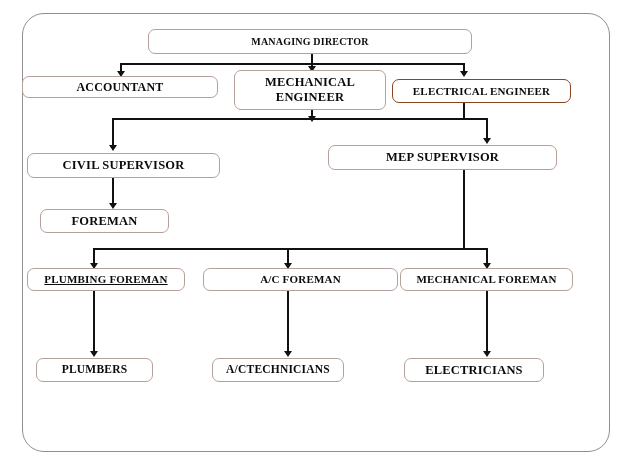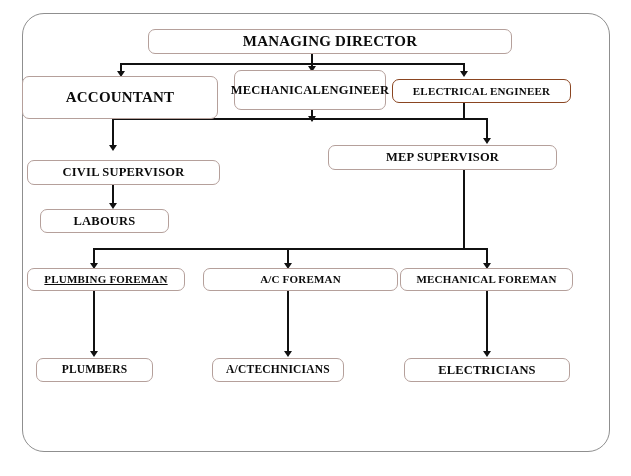--- a/index.html
+++ b/index.html
@@ -116,47 +116,47 @@
 
   <div class="conn v" style="left:93px; top:290px; height:62px;"></div>
   <div class="arrow" style="left:90px; top:351px;"></div>
 
   <div class="conn v" style="left:287px; top:290px; height:62px;"></div>
   <div class="arrow" style="left:284px; top:351px;"></div>
 
   <div class="conn v" style="left:486px; top:290px; height:62px;"></div>
   <div class="arrow" style="left:483px; top:351px;"></div>
 
-  <div class="node" style="left:148px; top:29px; width:364px; height:25px; font-size:15px;">
+  <div class="node" style="left:148px; top:29px; width:324px; height:25px; font-size:10px;">
     <span class="label">MANAGING DIRECTOR</span>
   </div>
 
-  <div class="node" style="left:22px; top:76px; width:196px; height:43px; font-size:15px;">
+  <div class="node" style="left:22px; top:76px; width:196px; height:22px; font-size:12px;">
     <span class="label">ACCOUNTANT</span>
   </div>
 
-  <div class="node" style="left:234px; top:70px; width:152px; height:40px; font-size:12.5px; flex-direction:row;">
+  <div class="node" style="left:234px; top:70px; width:152px; height:40px; font-size:12.5px; flex-direction:column;">
     <span class="label">MECHANICAL</span>
     <span class="label">ENGINEER</span>
   </div>
 
   <div class="node accent" style="left:392px; top:79px; width:179px; height:24px; font-size:11px;">
     <span class="label">ELECTRICAL ENGINEER</span>
   </div>
 
-  <div class="node" style="left:27px; top:153px; width:193px; height:25px; font-size:12.5px;margin-top:7px;">
+  <div class="node" style="left:27px; top:153px; width:193px; height:25px; font-size:12.5px;">
     <span class="label">CIVIL SUPERVISOR</span>
   </div>
 
   <div class="node" style="left:328px; top:145px; width:229px; height:25px; font-size:12.5px;align-items:center;">
     <span class="label">MEP SUPERVISOR</span>
   </div>
 
   <div class="node" style="left:40px; top:209px; width:129px; height:24px; font-size:12.5px;">
-    <span class="label">LABOURS</span>
+    <span class="label">FOREMAN</span>
   </div>
 
   <div class="node" style="left:27px; top:268px; width:158px; height:23px; font-size:11px;text-decoration:underline;">
     <span class="label">PLUMBING FOREMAN</span>
   </div>
 
   <div class="node" style="left:203px; top:268px; width:195px; height:23px; font-size:11px;">
     <span class="label">A/C FOREMAN</span>
   </div>
 
@@ -165,17 +165,17 @@
   </div>
 
   <div class="node" style="left:36px; top:358px; width:117px; height:24px; font-size:11.5px;">
     <span class="label">PLUMBERS</span>
   </div>
 
   <div class="node" style="left:212px; top:358px; width:132px; height:24px; font-size:11.5px;">
     <span class="label">A/CTECHNICIANS</span>
   </div>
 
-  <div class="node" style="left:404px; top:358px; width:166px; height:24px; font-size:12.5px;">
+  <div class="node" style="left:404px; top:358px; width:140px; height:24px; font-size:12.5px;">
     <span class="label">ELECTRICIANS</span>
   </div>
 
 </div>
 
 </body></html>

